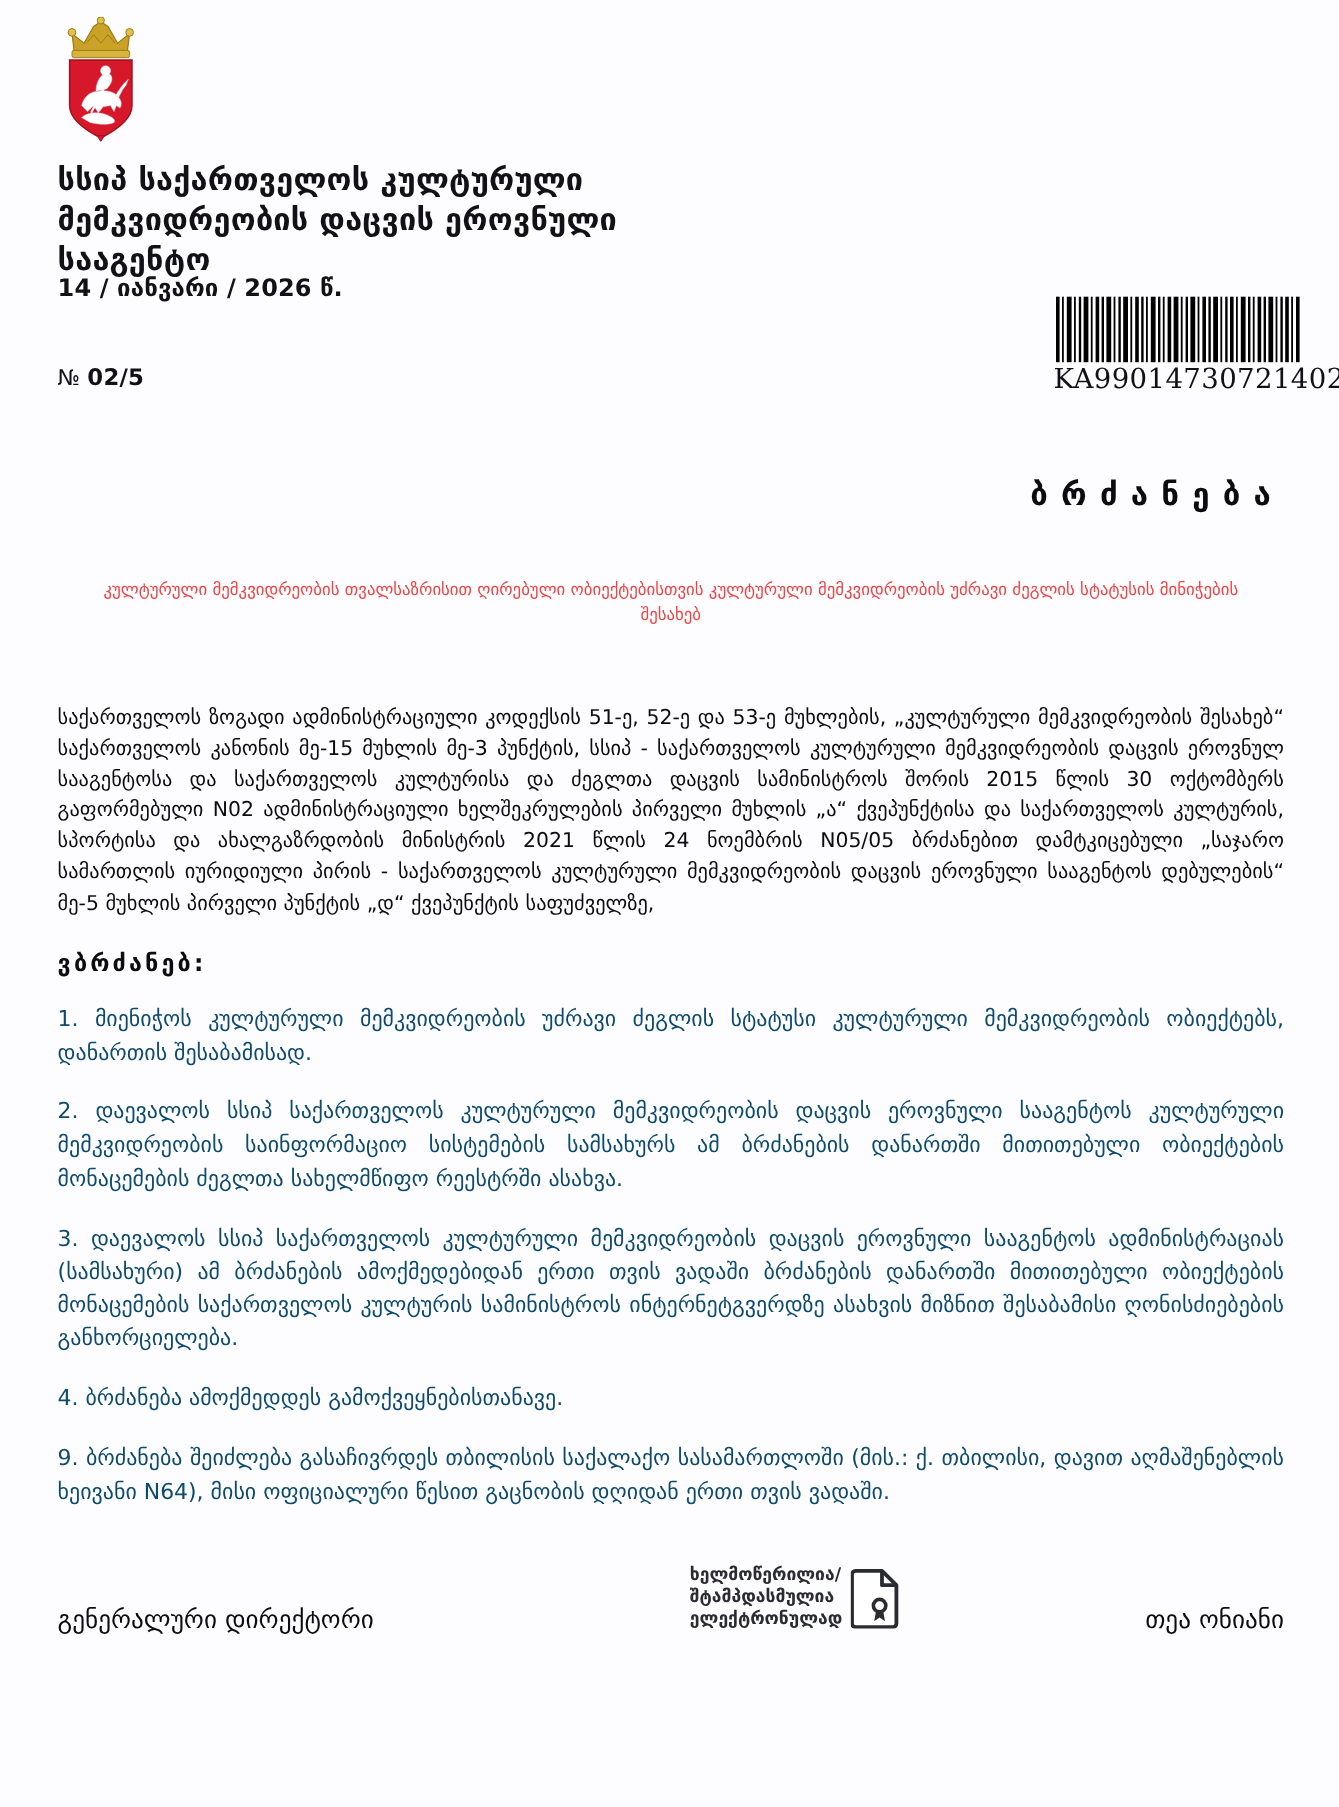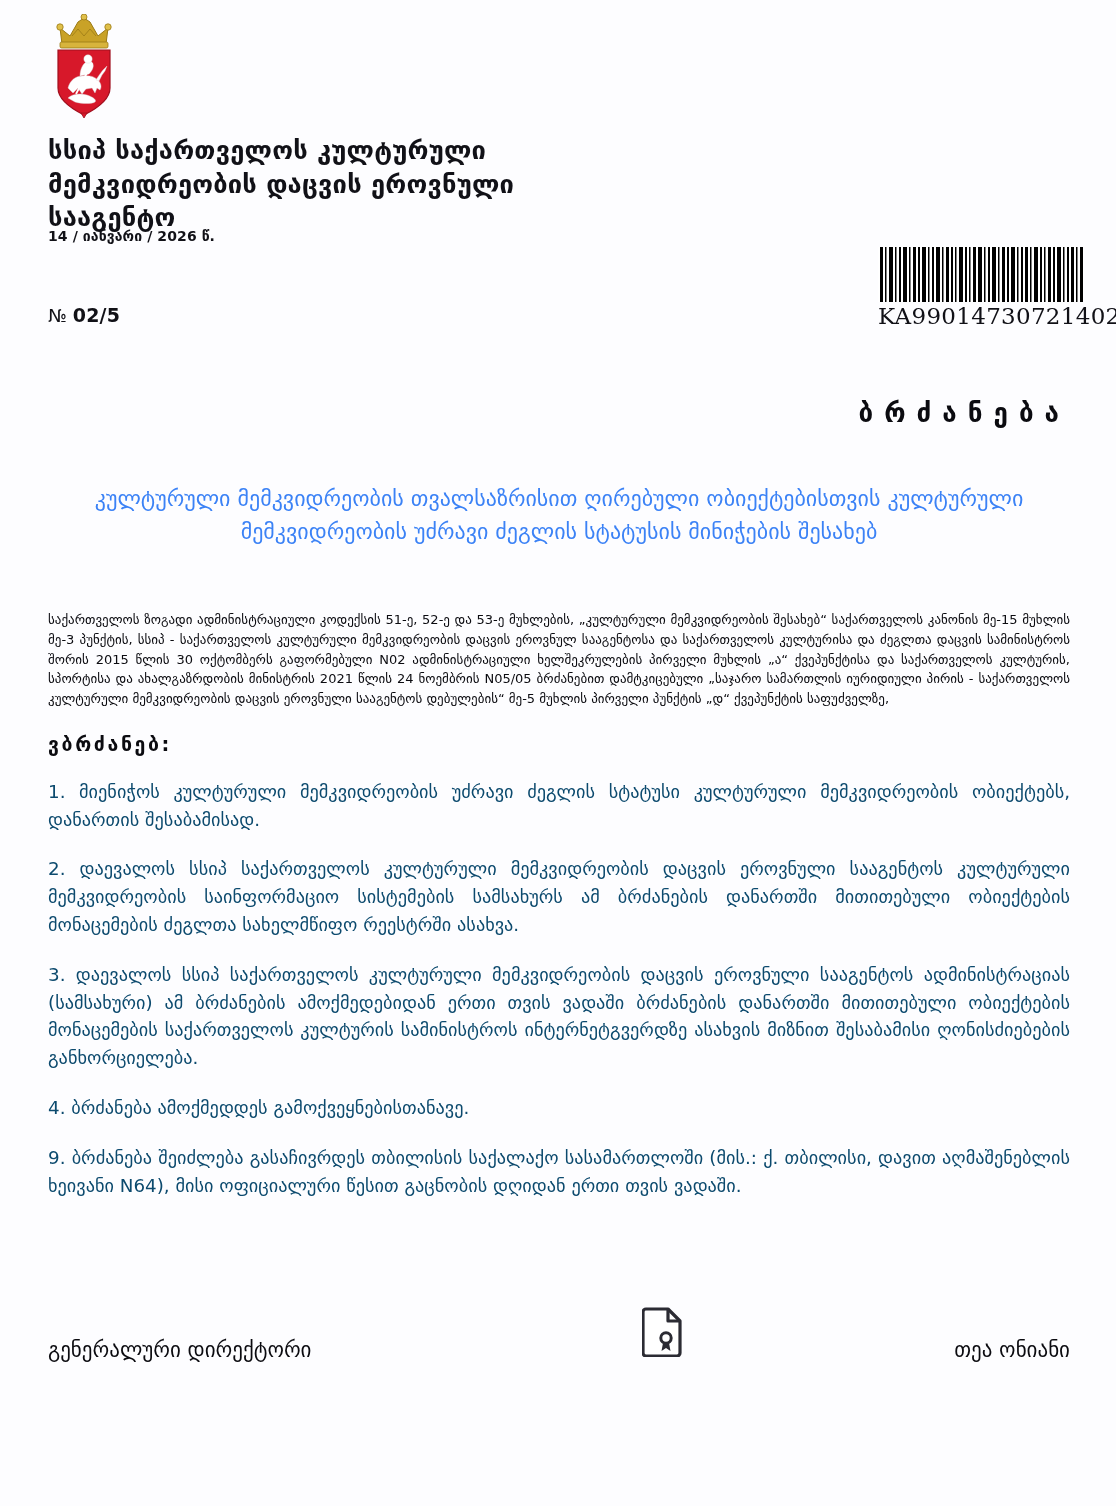--- a/index.html
+++ b/index.html
@@ -46,21 +46,21 @@
     line-height: 1.32;
     letter-spacing: 0.2px;
     color: #111117;
     width: 560px;
   }
 
   .meta-date {
     position: absolute;
     left: 0px;
     top: 214px;
-    font-size: 14px;
+    font-size: 20px;
     font-weight: bold;
     color: #111117;
     letter-spacing: 0.1px;
   }
   .meta-number {
     position: absolute;
     left: 0px;
     top: 290px;
     font-size: 19px;
     color: #111117;
@@ -109,31 +109,31 @@
     font-weight: bold;
     font-size: 26px;
     letter-spacing: 11px;
     padding-left: 11px;
     color: #0b0b10;
     margin: 0 0 54px 0;
   }
 
   .doc-subtitle {
     text-align: center;
-    font-size: 22px;
+    font-size: 14px;
     line-height: 1.5;
     font-weight: normal;
-    color: #3b82f6;
+    color: #ef4444;
     margin: 0 auto;
     width: 1000px;
   }
 
   .preamble {
     margin-top: 62px;
-    font-size: 13px;
+    font-size: 17px;
     line-height: 1.52;
     text-align: justify;
     text-align-last: left;
     color: #0b0b10;
     hyphens: none;
   }
 
   .order-verb {
     text-align: left;
     font-weight: bold;
@@ -308,20 +308,25 @@
     <p class="clause">3. დაევალოს სსიპ საქართველოს კულტურული მემკვიდრეობის დაცვის ეროვნული სააგენტოს ადმინისტრაციას (სამსახური) ამ ბრძანების ამოქმედებიდან ერთი თვის ვადაში ბრძანების დანართში მითითებული ობიექტების მონაცემების საქართველოს კულტურის სამინისტროს ინტერნეტგვერდზე ასახვის მიზნით შესაბამისი ღონისძიებების განხორციელება.</p>
     <p class="clause short">4. ბრძანება ამოქმედდეს გამოქვეყნებისთანავე.</p>
     <p class="clause">9. ბრძანება შეიძლება გასაჩივრდეს თბილისის საქალაქო სასამართლოში (მის.: ქ. თბილისი, დავით აღმაშენებლის ხეივანი N64), მისი ოფიციალური წესით გაცნობის დღიდან ერთი თვის ვადაში.</p>
   </div>
 
   <div class="sig-row">
 
     <div class="sig-title">გენერალური დირექტორი</div>
 
     <div class="esign">
+      <div class="esign-lines">
+        <div>ხელმოწერილია/</div>
+        <div>შტამპდასმულია</div>
+        <div>ელექტრონულად</div>
+      </div>
       <svg class="esign-icon" viewBox="0 0 42 52" xmlns="http://www.w3.org/2000/svg">
         <path d="M4 4 h22 l12 12 v32 a3 3 0 0 1 -3 3 h-31 a3 3 0 0 1 -3 -3 v-41 a3 3 0 0 1 3 -3 z" fill="#ffffff" stroke="#2b2b33" stroke-width="3.2" stroke-linejoin="round"></path>
         <path d="M26 4 v12 h12" fill="none" stroke="#2b2b33" stroke-width="3.2" stroke-linejoin="round"></path>
         <circle cx="24" cy="33" r="5.2" fill="none" stroke="#2b2b33" stroke-width="3"></circle>
         <path d="M21 38 L19.5 46 L24 43 L28.5 46 L27 38" fill="#2b2b33"></path>
       </svg>
     </div>
 
     <div class="sig-name">თეა ონიანი</div>
   </div>

